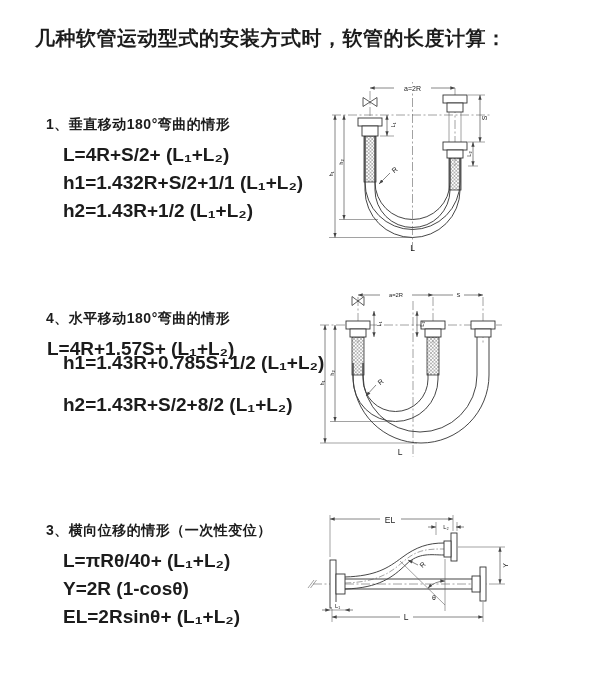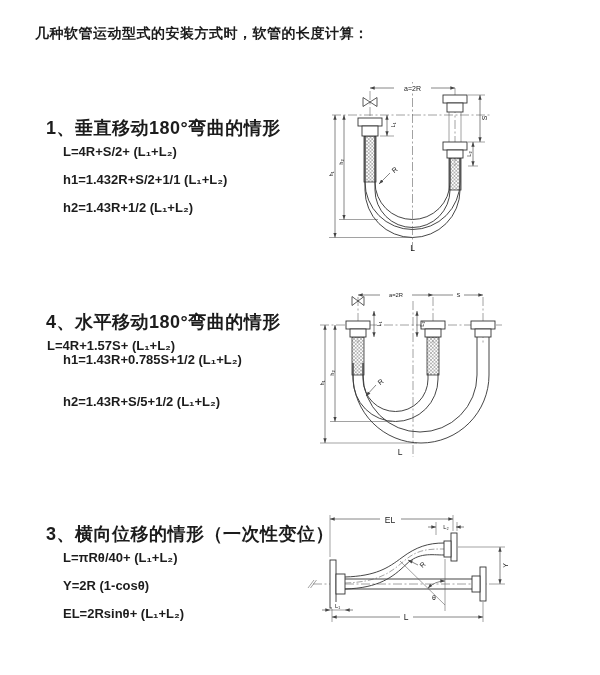--- a/index.html
+++ b/index.html
@@ -1,23 +1,23 @@
 <!DOCTYPE html>
 <html><head>
 <meta charset="utf-8">
 <style>
   html,body{margin:0;padding:0;}
   body{
     width:600px;height:675px;background:#ffffff;position:relative;overflow:hidden;
     font-family:"Liberation Sans","DejaVu Sans",sans-serif;color:#1c1c1c;
   }
   .t{position:absolute;white-space:nowrap;}
-  .title{font-size:14px;font-weight:700;letter-spacing:.5px;}
-  .head{font-size:18px;font-weight:700;letter-spacing:.5px;}
-  .formula{font-size:13px;font-weight:700;font-family:"Liberation Sans","DejaVu Sans",sans-serif;}
+  .title{font-size:20px;font-weight:700;letter-spacing:.5px;}
+  .head{font-size:14px;font-weight:700;letter-spacing:.5px;}
+  .formula{font-size:19px;font-weight:700;font-family:"Liberation Sans","DejaVu Sans",sans-serif;}
   svg{position:absolute;overflow:visible;}
   svg text{fill:#222;font-size:7px;font-family:"Liberation Sans","DejaVu Sans",sans-serif;}
   .lab-big{font-size:8.5px;}
   .lab-sm{font-size:5.8px;}
   .cl{stroke:#555;stroke-width:.55;stroke-dasharray:9 2.5 2 2.5;fill:none;}
   .cld{stroke:#555;stroke-width:.55;stroke-dasharray:6 2 1.5 2;fill:none;}
   .dim{stroke:#444;stroke-width:.65;fill:none;}
   .ext{stroke:#444;stroke-width:.5;fill:none;}
   .hose{stroke:#3c3c3c;stroke-width:.95;fill:none;}
   .fit{fill:#fff;stroke:#333;stroke-width:.9;}
@@ -32,21 +32,21 @@
 <div class="t title" style="left:35px;top:25px">几种软管运动型式的安装方式时，软管的长度计算：</div>
 
 <div class="t head" style="left:46px;top:116px">1、垂直移动180°弯曲的情形</div>
 <div class="t formula" style="left:63px;top:144px">L=4R+S/2+ (L₁+L₂)</div>
 <div class="t formula" style="left:63px;top:172px">h1=1.432R+S/2+1/1 (L₁+L₂)</div>
 <div class="t formula" style="left:63px;top:200px">h2=1.43R+1/2 (L₁+L₂)</div>
 
 <div class="t head" style="left:46px;top:310px">4、水平移动180°弯曲的情形</div>
 <div class="t formula" style="left:47px;top:338px">L=4R+1.57S+ (L₁+L₂)</div>
 <div class="t formula" style="left:63px;top:352px">h1=1.43R+0.785S+1/2 (L₁+L₂)</div>
-<div class="t formula" style="left:63px;top:394px">h2=1.43R+S/5+1/2 (L₁+L₂)</div>
+<div class="t formula" style="left:63px;top:394px">h2=1.43R+S/2+8/2 (L₁+L₂)</div>
 
 <div class="t head" style="left:46px;top:522px">3、横向位移的情形（一次性变位）</div>
 <div class="t formula" style="left:63px;top:550px">L=πRθ/40+ (L₁+L₂)</div>
 <div class="t formula" style="left:63px;top:578px">Y=2R (1-cosθ)</div>
 <div class="t formula" style="left:63px;top:606px">EL=2Rsinθ+ (L₁+L₂)</div>
 
 <svg style="left:318px;top:78px" width="185" height="178" viewBox="0 0 185 178">
   <defs>
     <marker id="arw" viewBox="0 0 10 10" refX="9.5" refY="5" markerWidth="8" markerHeight="8" orient="auto-start-reverse">
       <path d="M0.5,1.8 L9.5,5 L0.5,8.2 Z" fill="#444"></path>

